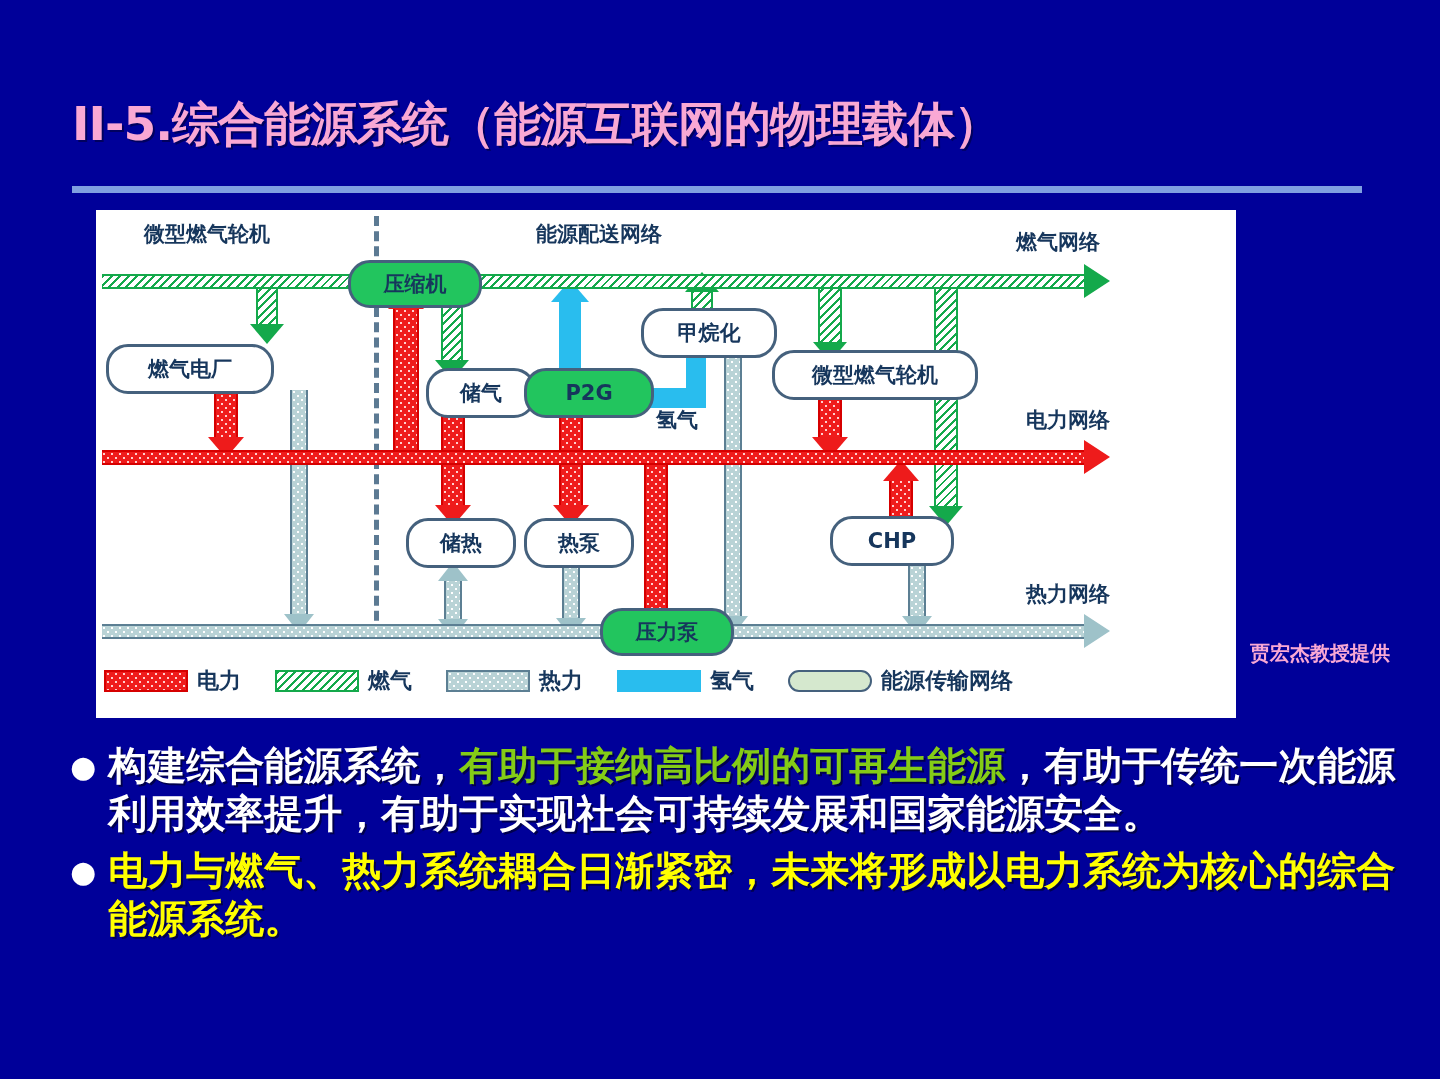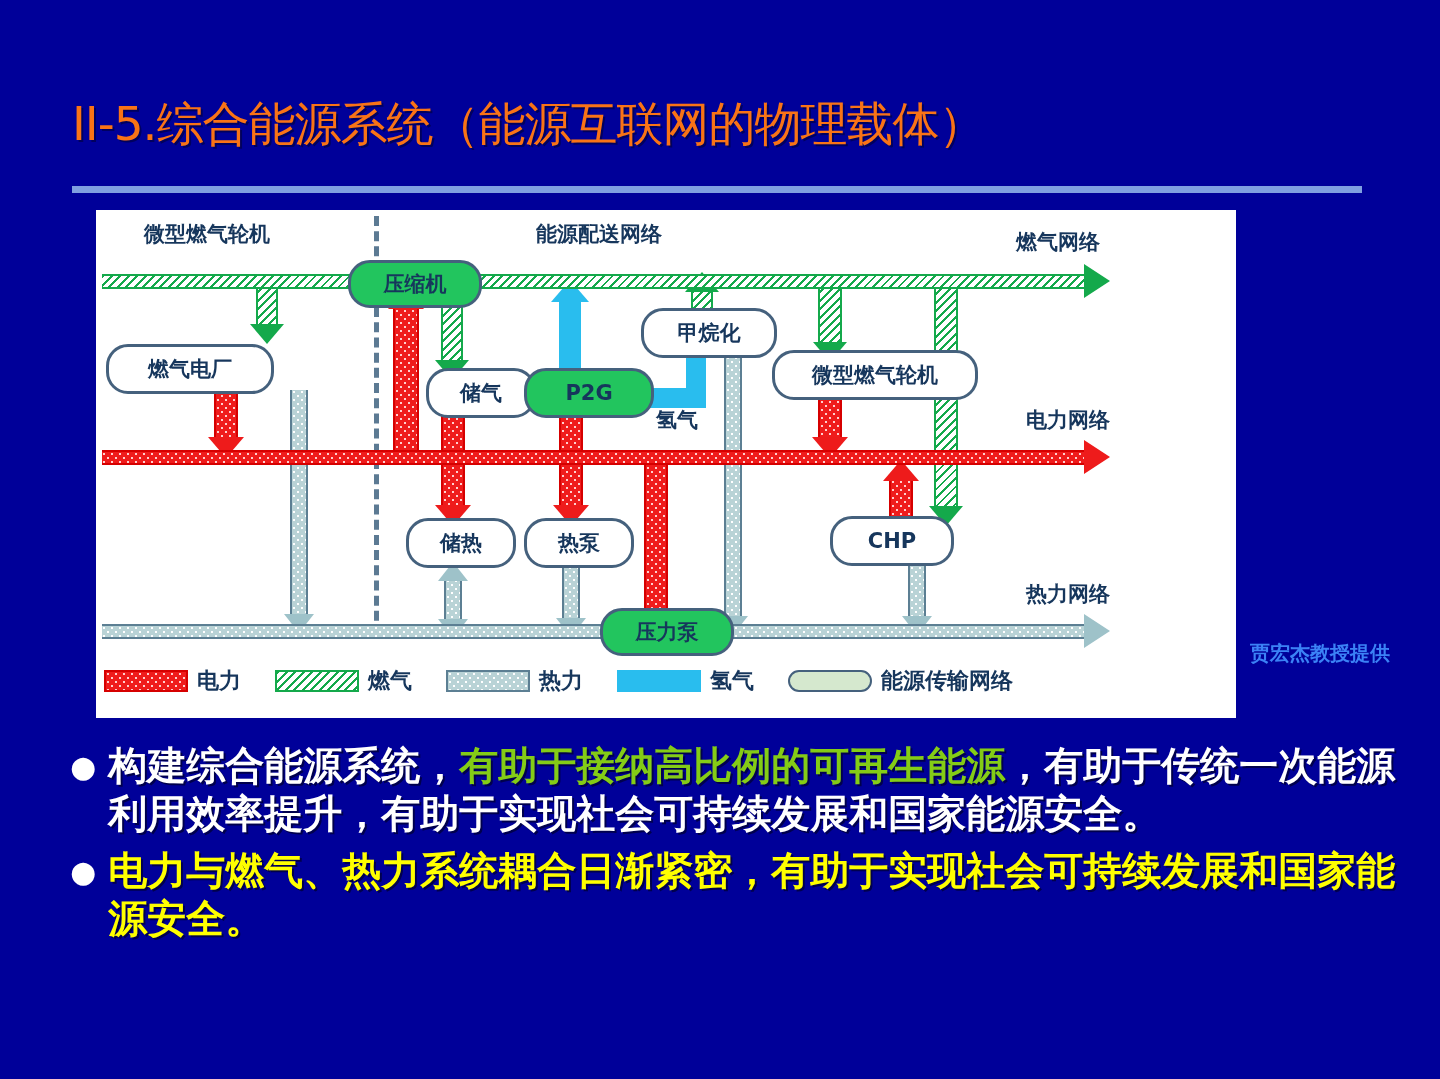--- a/index.html
+++ b/index.html
@@ -5,22 +5,22 @@
   html,body{margin:0;padding:0;}
   body{
     width:1440px;height:1079px;
     background:#000099;
     font-family:"DejaVu Sans","Liberation Sans",sans-serif;
     overflow:hidden;position:relative;
   }
   
   #title{
     position:absolute;left:72px;top:96px;width:1180px;
-    font-size:47px;font-weight:normal;line-height:1.18;
-    color:#f97316;letter-spacing:-1px;
+    font-size:47px;font-weight:bold;line-height:1.18;
+    color:#f9a8d4;letter-spacing:-1px;
     text-shadow:2px 2px 0 #00005f;
     z-index:5;
   }
   #title-rule{
     position:absolute;left:72px;top:186px;width:1290px;height:7px;
     background:#7f9fe0;z-index:4;
   }
   
   #panel{
     position:absolute;left:96px;top:210px;width:1140px;height:508px;
@@ -139,21 +139,21 @@
   .sw-heat{background:#b9d3d6;border:2px solid #5c7f93;
     background-image:
       radial-gradient(circle at 2px 2px,#ffffff 1px,transparent 1.1px),
       radial-gradient(circle at 6px 6px,#ffffff 1px,transparent 1.1px);
     background-size:8px 8px;}
   .sw-h2{background:#29bdee;}
   .sw-couple{background:#d5e8ce;border:2px solid #45617d;border-radius:12px;}
   
   #attrib{
     position:absolute;left:1250px;top:640px;
-    color:#3b82f6;font-size:20px;font-weight:bold;white-space:nowrap;z-index:7;
+    color:#f9a8d4;font-size:20px;font-weight:bold;white-space:nowrap;z-index:7;
   }
   
   #bullets{position:absolute;left:70px;top:742px;width:1330px;z-index:5;}
   .bullet{display:flex;margin-bottom:10px;}
   .dot{color:#FFFFFF;font-size:30px;line-height:1;margin-right:12px;margin-top:10px;}
   .btext{font-size:39px;font-weight:bold;line-height:1.22;color:#FFFFFF;
      text-shadow:2px 2px 0 #00004d;}
   .btext.yellow{color:#FFFF00;}
   .hl{color:#84cc16;}
 </style>
@@ -331,15 +331,15 @@
 
 <div id="attrib">贾宏杰教授提供</div>
 
 <div id="bullets">
   <div class="bullet">
     <div class="dot">●</div>
     <div class="btext"><span>构建综合能源系统，</span><span class="hl">有助于接纳高比例的可再生能源</span><span>，有助于传统一次能源利用效率提升，有助于实现社会可持续发展和国家能源安全。</span></div>
   </div>
   <div class="bullet">
     <div class="dot">●</div>
-    <div class="btext yellow">电力与燃气、热力系统耦合日渐紧密，有助于实现社会可持续发展和国家能源安全。</div>
+    <div class="btext yellow">电力与燃气、热力系统耦合日渐紧密，未来将形成以电力系统为核心的综合能源系统。</div>
   </div>
 </div>
 
 </body></html>

